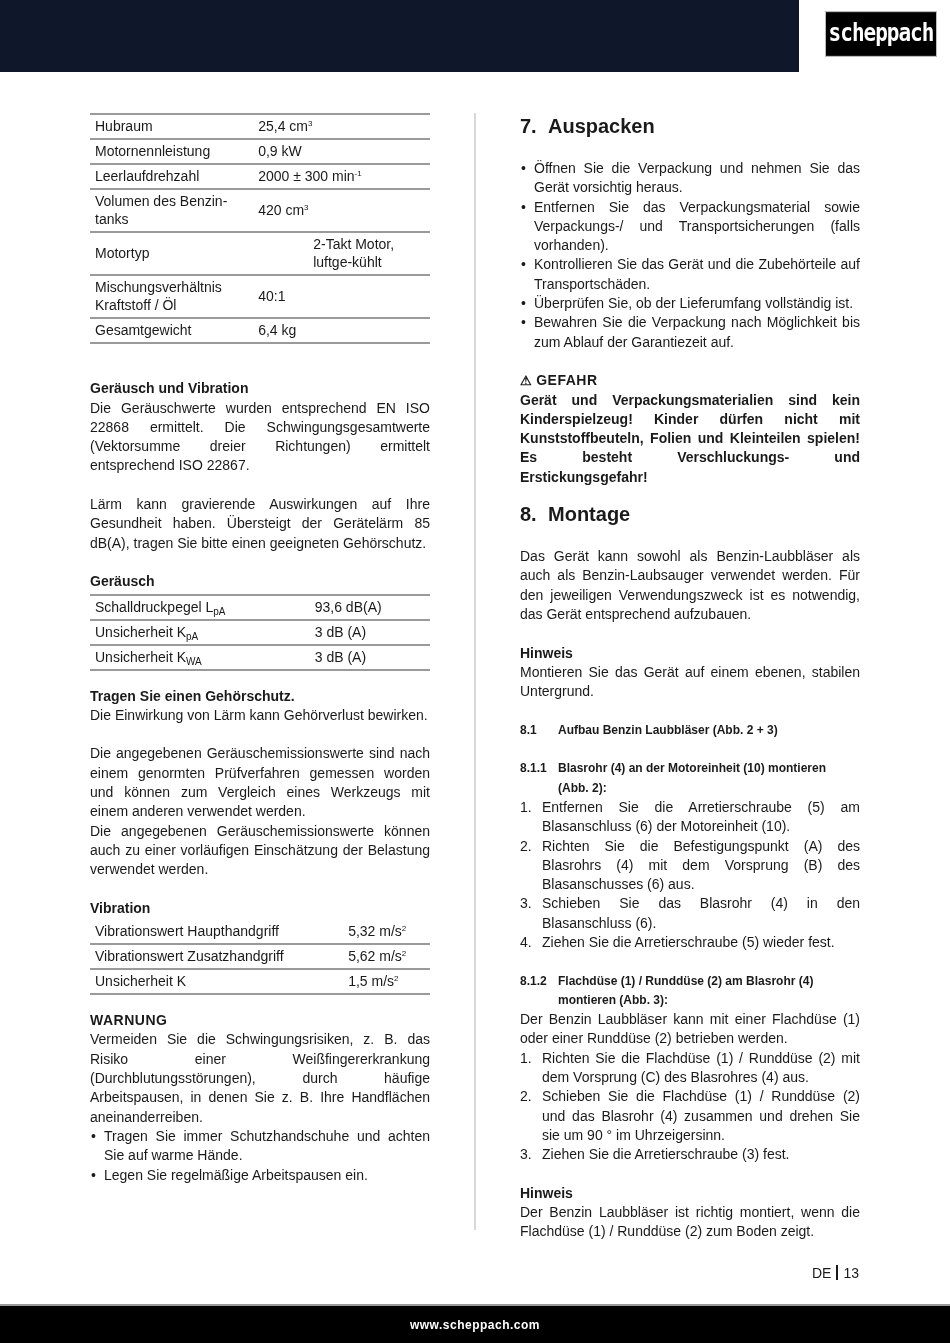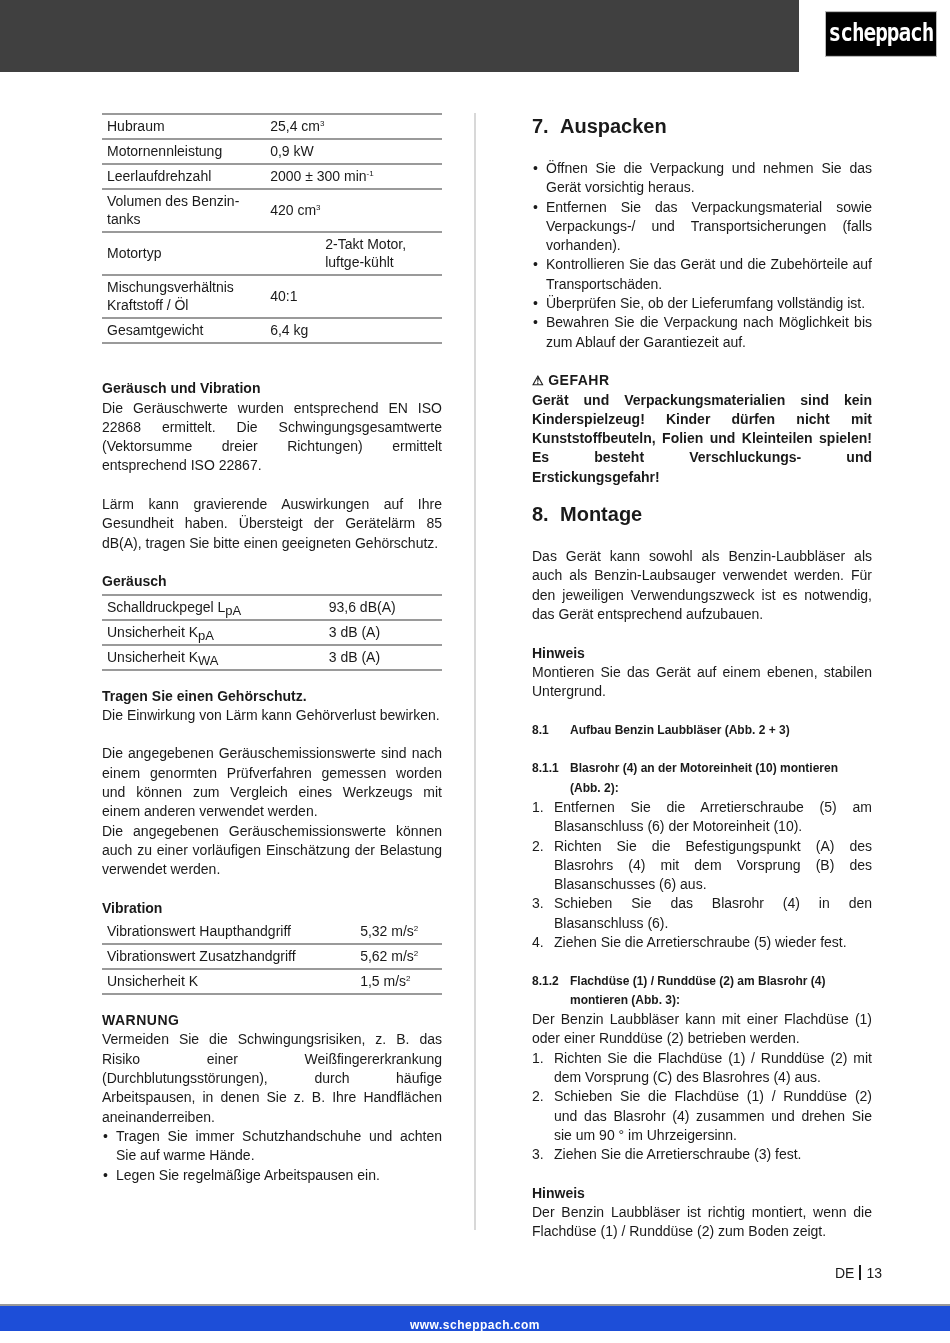--- a/index.html
+++ b/index.html
@@ -1,52 +1,52 @@
 <!DOCTYPE html>
 <html><head>
 <meta charset="utf-8">
 <style>
   * { box-sizing: border-box; margin: 0; padding: 0; }
   html, body { width: 950px; height: 1343px; background: #ffffff; overflow: hidden; }
   body { position: relative; font-family: "Liberation Sans", sans-serif; color: #1a1a1a; font-size: 14px; line-height: 19.3px; }
 
-  .top-bar { position: absolute; left: 0; top: 0; width: 799px; height: 72px; background: #404040; padding-left: 8px; }
+  .top-bar { position: absolute; left: 0; top: 0; width: 799px; height: 72px; background: #0f172a; padding-left: 8px; }
   .logo { position: absolute; left: 825px; top: 14px; width: 112px; height: 40px; background: #000; border: 1px solid #bbb; color: #fff; display: flex; align-items: center; justify-content: center; font-family: "DejaVu Sans Mono", monospace; font-weight: bold; font-size: 21px; letter-spacing: -1px; transform: scaleY(1.15); }
 
-  .col { position: absolute; top: 113px; margin-left: 12px; }
+  .col { position: absolute; top: 113px; }
   .col-left { left: 90px; width: 340px; }
   .col-right { left: 520px; width: 340px; }
   .divider { position: absolute; left: 474px; top: 113px; width: 2px; height: 1117px; background: #d8d8d8; }
 
   table.spec { width: 100%; border-collapse: collapse; border-top: 2px solid #9a9a9a; }
   table.spec td { padding: 2px 5px 3px 5px; border-bottom: 2px solid #9a9a9a; vertical-align: middle; font-size: 14px; line-height: 18px; }
   table.spec td.val { }
   table.spec td.lbl { width: 48%; }
   sup { font-size: 8px; vertical-align: 5px; line-height: 0; }
-  sub { font-size: 13px; vertical-align: -3px; line-height: 0; }
+  sub { font-size: 10px; vertical-align: -3px; line-height: 0; }
 
   p { text-align: justify; }
   .bold { font-weight: bold; }
   .gap { height: 19.3px; }
   ul.bul { list-style: none; }
   ul.bul li { position: relative; padding-left: 14px; text-align: justify; }
   ul.bul li::before { content: "•"; position: absolute; left: 1px; top: 0; }
   ol.num { list-style: none; }
   ol.num li { position: relative; padding-left: 22px; text-align: justify; }
   ol.num li .n { position: absolute; left: 0; top: 0; }
 
   h2 { font-size: 20px; font-weight: bold; line-height: 26px; margin-bottom: 20px; display: flex; }
   h2 .num { width: 28px; }
   h3 { font-size: 12px; font-weight: bold; line-height: 19.3px; display: flex; }
   h3 .num { width: 38px; flex-shrink: 0; }
   .warn-icon { font-size: 13px; margin-right: 4px; }
 
-  .page-no { position: absolute; left: 812px; top: 1264px; font-size: 14px; color: #1a1a1a; margin-left: 23px; }
+  .page-no { position: absolute; left: 812px; top: 1264px; font-size: 14px; color: #1a1a1a; }
   .page-no .sep { display: inline-block; width: 2px; height: 15px; background: #1a1a1a; vertical-align: -2px; margin: 0 5px; }
-  .footer { position: absolute; left: 0; top: 1304px; width: 950px; height: 27px; background: #1d4ed8; border-top: 2px solid #999; }
+  .footer { position: absolute; left: 0; top: 1304px; width: 950px; height: 39px; background: #000000; border-top: 2px solid #999; }
   .footer span { position: absolute; left: 0; width: 950px; top: 10px; text-align: center; color: #fff; font-weight: bold; font-size: 12px; letter-spacing: 0.5px; }
 </style>
 </head>
 <body>
 
 <div class="top-bar">
   <div class="logo">
       <span>scheppach</span>
     </div>
 </div>

